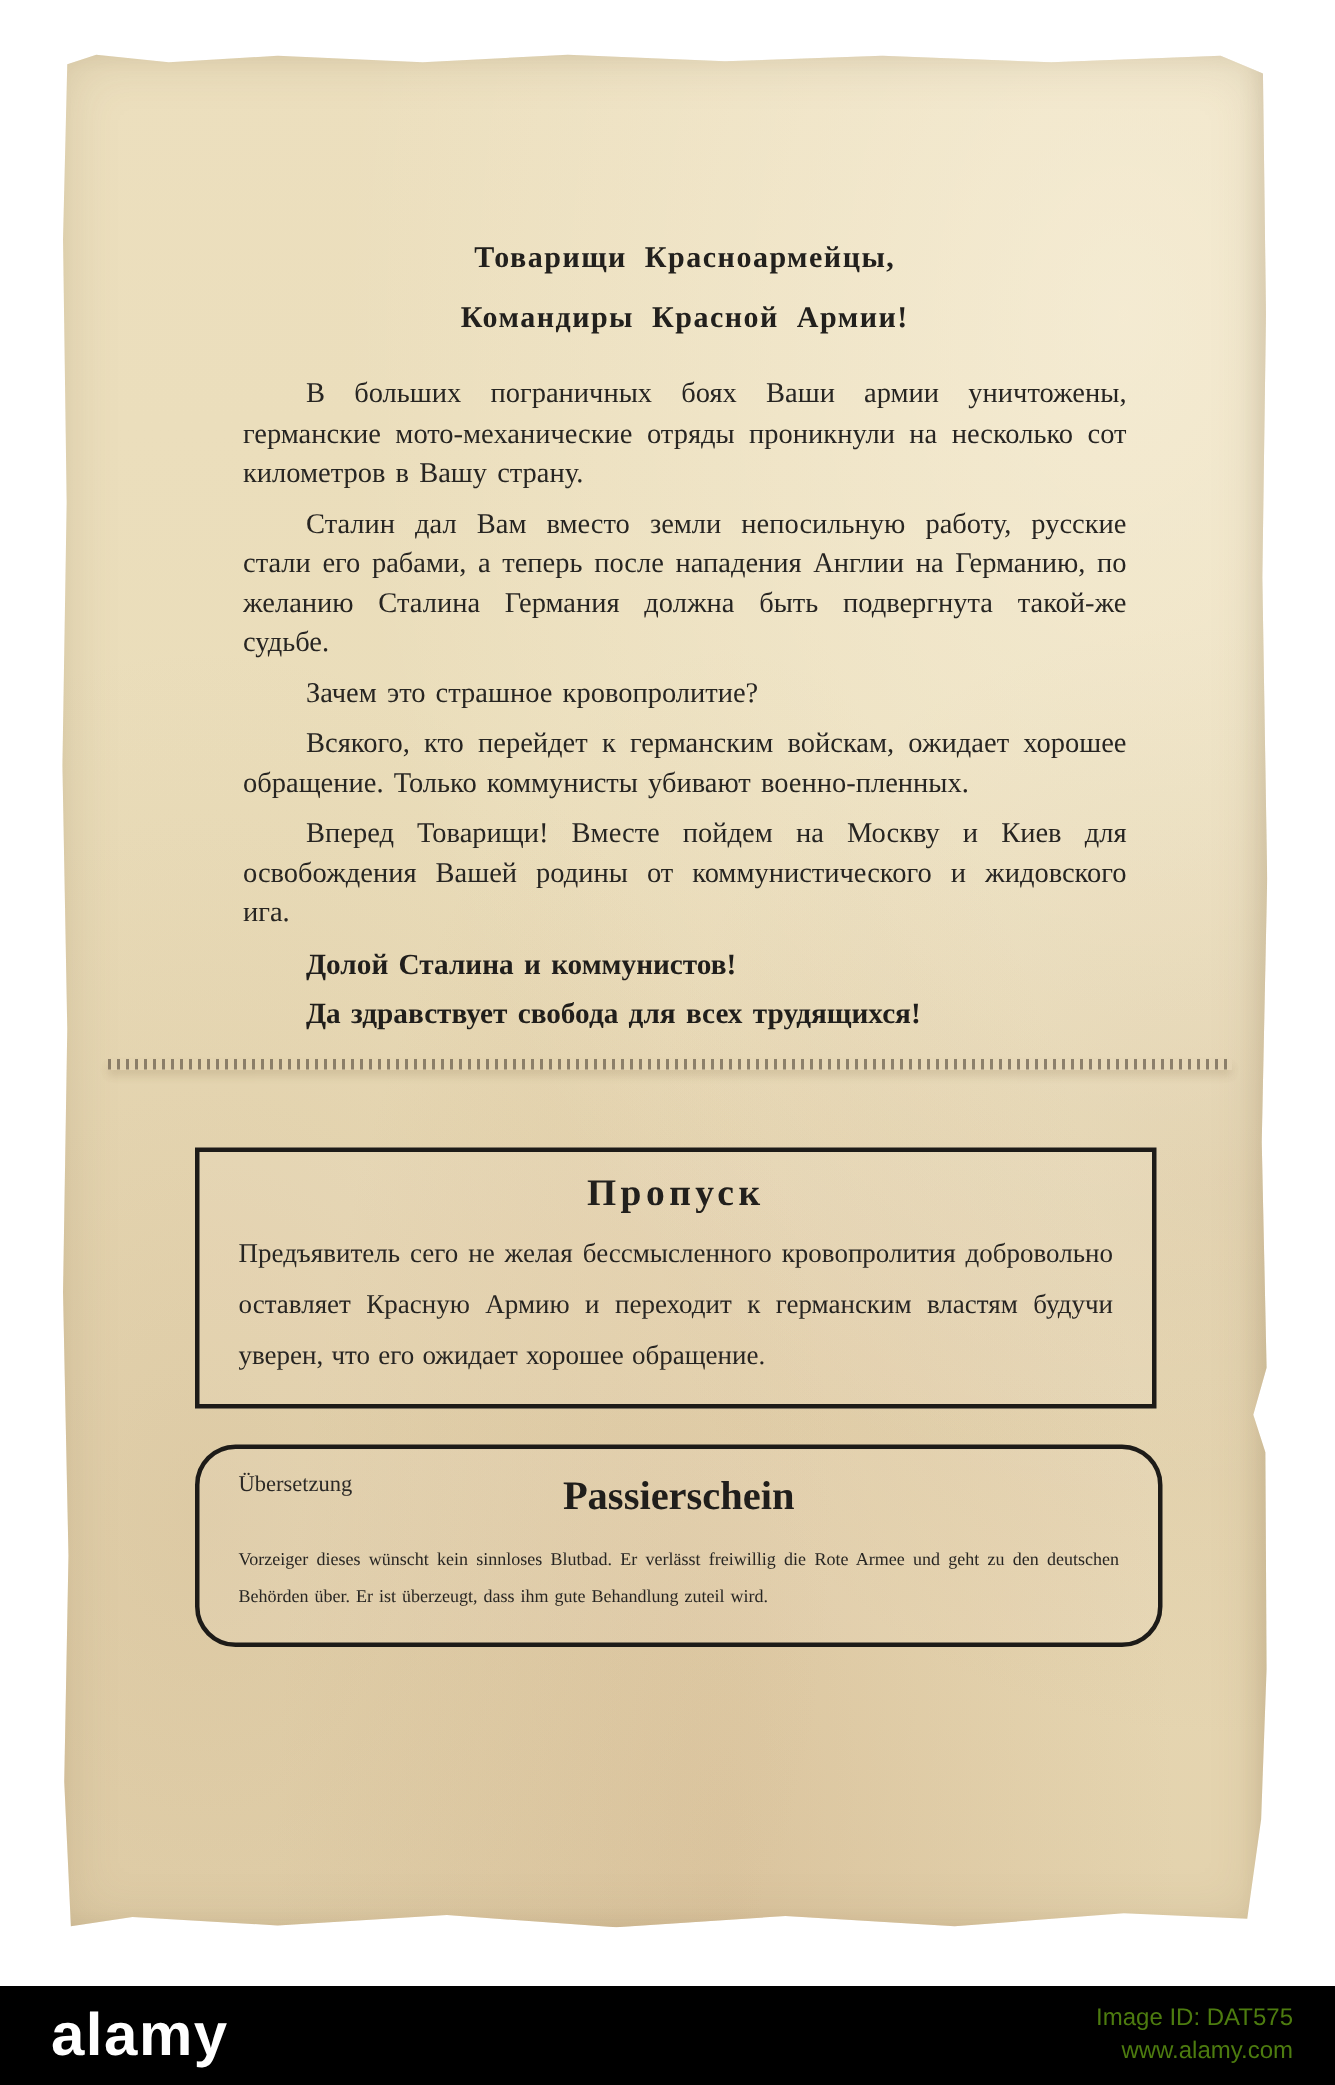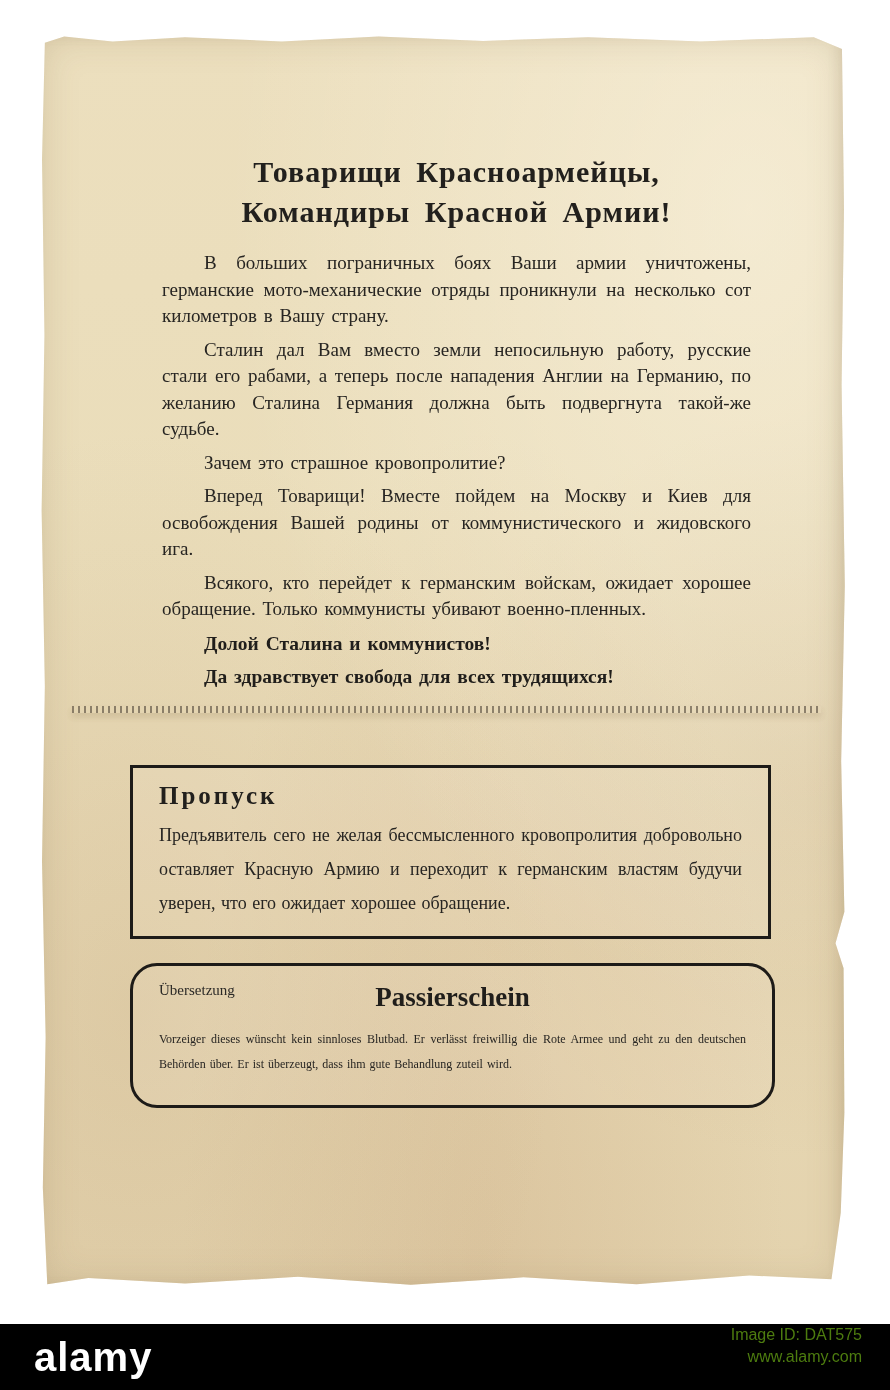--- a/index.html
+++ b/index.html
@@ -43,21 +43,21 @@
       99.35% 94%, 98.2% 99.3%, 88% 99.0%, 74% 99.7%, 60% 99.15%, 46% 99.75%,
       32% 99.1%, 18% 99.65%, 6% 99.2%, 0.9% 99.7%, 0.35% 92%, 0.7% 80%,
       0.25% 66%, 0.6% 52%, 0.2% 38%, 0.55% 24%, 0.25% 10%
     );
   }
 
   
   .title {
     margin: 0 0 18px 0;
     text-align: center;
-    font-size: 30px;
+    font-size: 20px;
     line-height: 40px;
     font-weight: bold;
     letter-spacing: 1px;
     word-spacing: 6px;
     color: #22201d;
   }
   .body-par {
     margin: 0 0 7px 0;
     font-size: 19px;
     line-height: 26.5px;
@@ -93,38 +93,38 @@
   .box {
     border: 3px solid #1d1b18;
     box-sizing: border-box;
     background: rgba(255,250,235,0.10);
   }
   .pass-box {
     margin: 52px -20px 0 -32px;
     padding: 12px 26px 16px 26px;
   }
   .box-title-ru {
-    text-align: left;
+    text-align: center;
     font-size: 25px;
     font-weight: bold;
     letter-spacing: 3px;
     margin: 2px 0 8px 0;
     color: #22201d;
   }
   .box-body {
     margin: 0;
     font-size: 18px;
     line-height: 34px;
     text-align: justify;
     word-spacing: 1px;
   }
   .trans-box {
     position: relative;
     margin: 24px -24px 0 -32px;
-    padding: 14px 26px 28px 26px;
+    padding: 14px 26px 18px 26px;
     border-radius: 27px;
   }
   .trans-label {
     position: absolute;
     left: 26px;
     top: 16px;
     font-size: 15px;
     color: #2b2926;
   }
   .box-title-de {
@@ -142,20 +142,21 @@
 
   
   .alamy-bar {
     position: absolute;
     left: 0;
     bottom: 0;
     width: 890px;
     height: 66px;
     background: #000000;
     display: flex;
+    align-items: center;
     justify-content: space-between;
     padding: 0 28px 0 34px;
     box-sizing: border-box;
   }
   .alamy-logo {
     color: #ffffff;
     font-family: "Liberation Sans", sans-serif;
     font-weight: bold;
     font-size: 40px;
     letter-spacing: 1px;
@@ -177,22 +178,22 @@
   <div class="paper">
 
     <h1 class="title">
       <span>Товарищи Красноармейцы,</span><br>
       <span>Командиры Красной Армии!</span>
     </h1>
 
     <p class="body-par">В больших пограничных боях Ваши армии уничтожены, германские мото-механические отряды проникнули на несколько сот километров в Вашу страну.</p>
     <p class="body-par">Сталин дал Вам вместо земли непосильную работу, русские стали его рабами, а теперь после нападения Англии на Германию, по желанию Сталина Германия должна быть подвергнута такой-же судьбе.</p>
     <p class="body-par">Зачем это страшное кровопролитие?</p>
+    <p class="body-par">Всякого, кто перейдет к германским войскам, ожидает хорошее обращение. Только коммунисты убивают военно-пленных.</p>
     <p class="body-par">Вперед Товарищи! Вместе пойдем на Москву и Киев для освобождения Вашей родины от коммунистического и жидовского ига.</p>
-    <p class="body-par">Всякого, кто перейдет к германским войскам, ожидает хорошее обращение. Только коммунисты убивают военно-пленных.</p>
 
     <p class="slogan">Долой Сталина и коммунистов!</p>
     <p class="slogan">Да здравствует свобода для всех трудящихся!</p>
 
     <div class="perforation"></div>
 
     <div class="box pass-box">
       <div class="box-title-ru">Пропуск</div>
       <p class="box-body">Предъявитель сего не желая бессмысленного кровопролития добровольно оставляет Красную Армию и переходит к германским властям будучи уверен, что его ожидает хорошее обращение.</p>
     </div>

